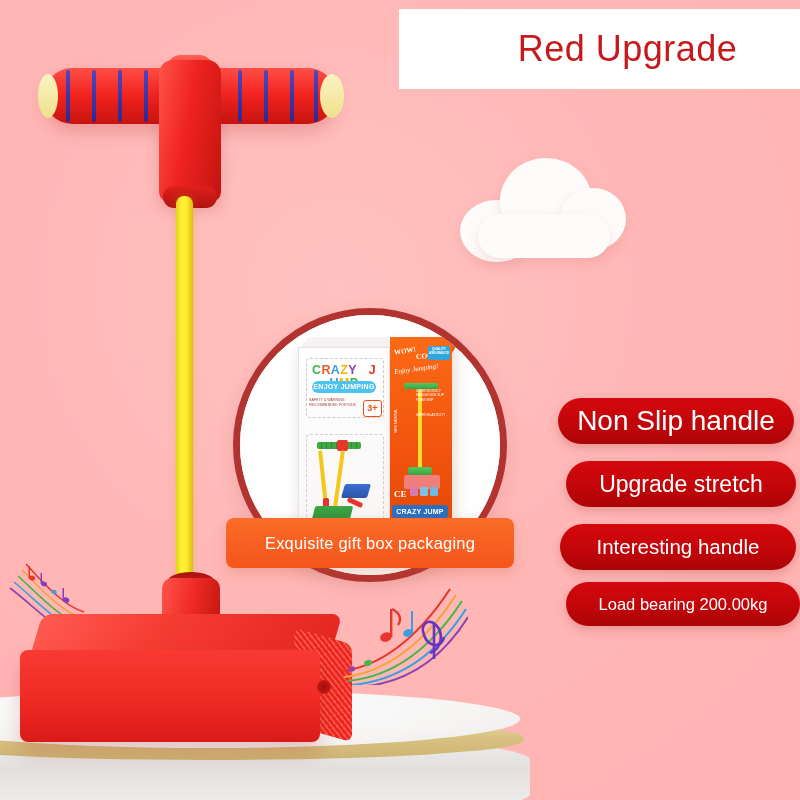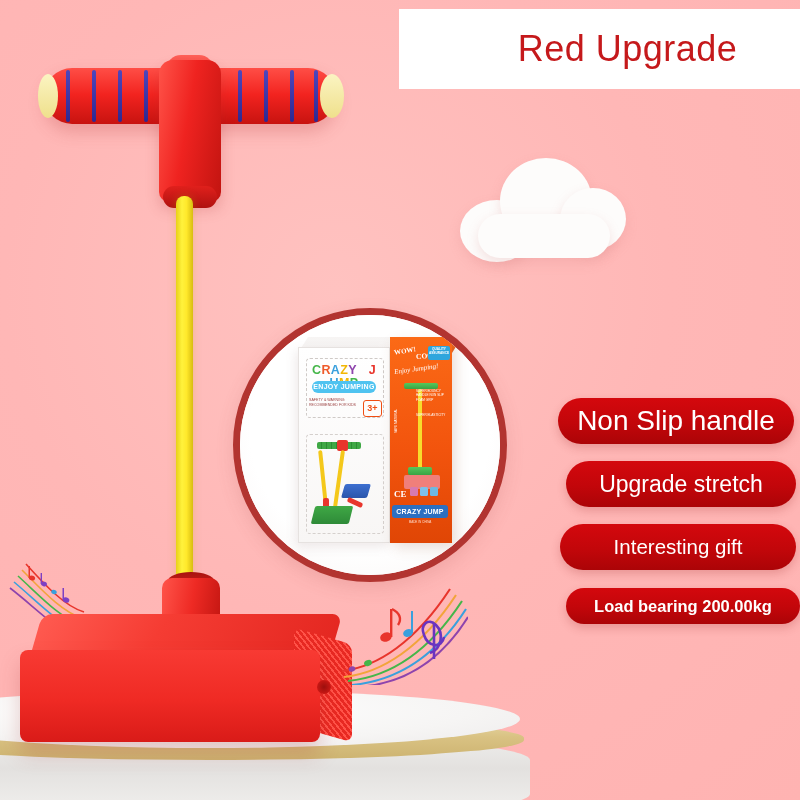--- a/index.html
+++ b/index.html
@@ -199,21 +199,21 @@
     display:flex;align-items:center;justify-content:center;
     box-shadow:0 4px 10px rgba(150,30,30,.22);
   }
   .feat span{color:#ffffff;white-space:nowrap;}
   .f0{left:0px;top:0px;width:236px;}
   .f0 span{font-size:28px;}
   .f1{left:8px;top:63px;width:230px;}
   .f1 span{font-size:23px;}
   .f2{left:2px;top:126px;width:236px;}
   .f2 span{font-size:20.5px;}
-  .f3{left:8px;top:190px;width:234px;height:36px;border-radius:22px;font-weight:bold;}
+  .f3{left:8px;top:184px;width:234px;height:44px;border-radius:22px;}
   .f3 span{font-size:16.5px;}
 </style>
 </head>
 <body>
 
 <div id="stage">
 
   <div class="cloud">
     <i class="c1"></i>
       <i class="c2"></i>
@@ -373,33 +373,36 @@
               <i></i>
               <i></i>
             </div>
           <div class="brand-strip">CRAZY JUMP</div>
           <div class="brand-sub">MADE IN CHINA</div>
         </div>
       </div>
     </div>
   </div>
 
+  <div class="caption">
+    <div class="caption-text">Exquisite gift box packaging</div>
+  </div>
 
   <div class="title-plate">
     <div class="title-text">Red Upgrade</div>
   </div>
 
   <div class="features">
     <div class="feat f0">
       <span>Non Slip handle</span>
     </div>
     <div class="feat f1">
       <span>Upgrade stretch</span>
     </div>
     <div class="feat f2">
-      <span>Interesting gift</span>
+      <span>Interesting handle</span>
     </div>
     <div class="feat f3">
       <span>Load bearing 200.00kg</span>
     </div>
   </div>
 
 </div>
 
 </body></html>

